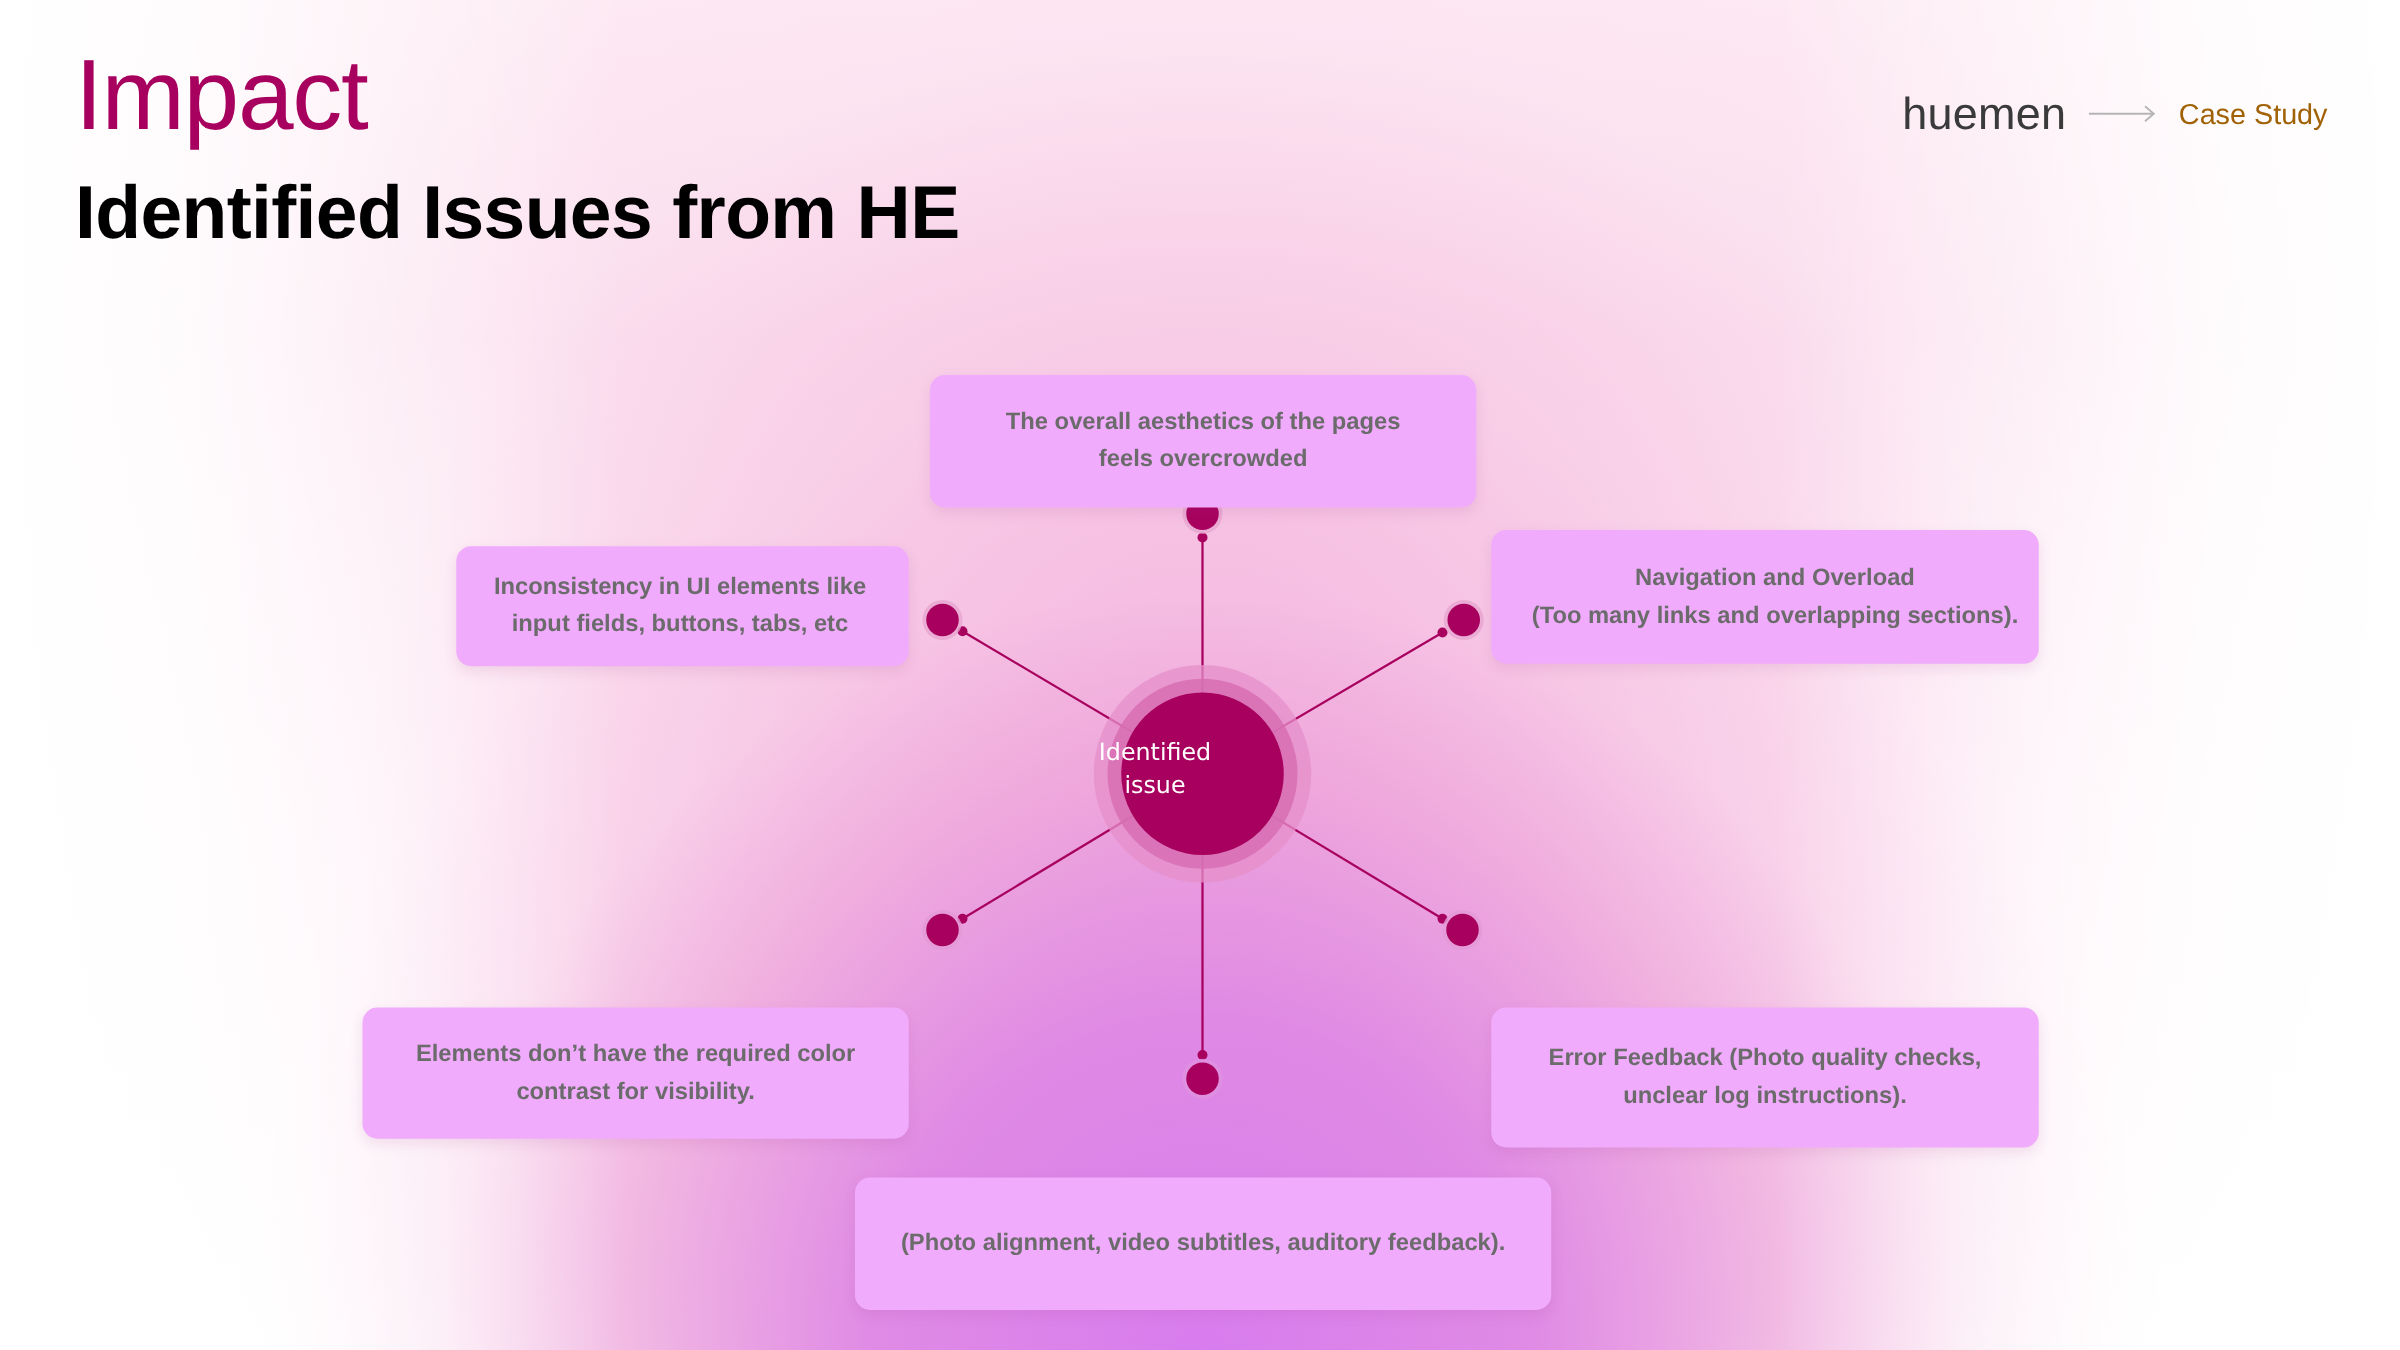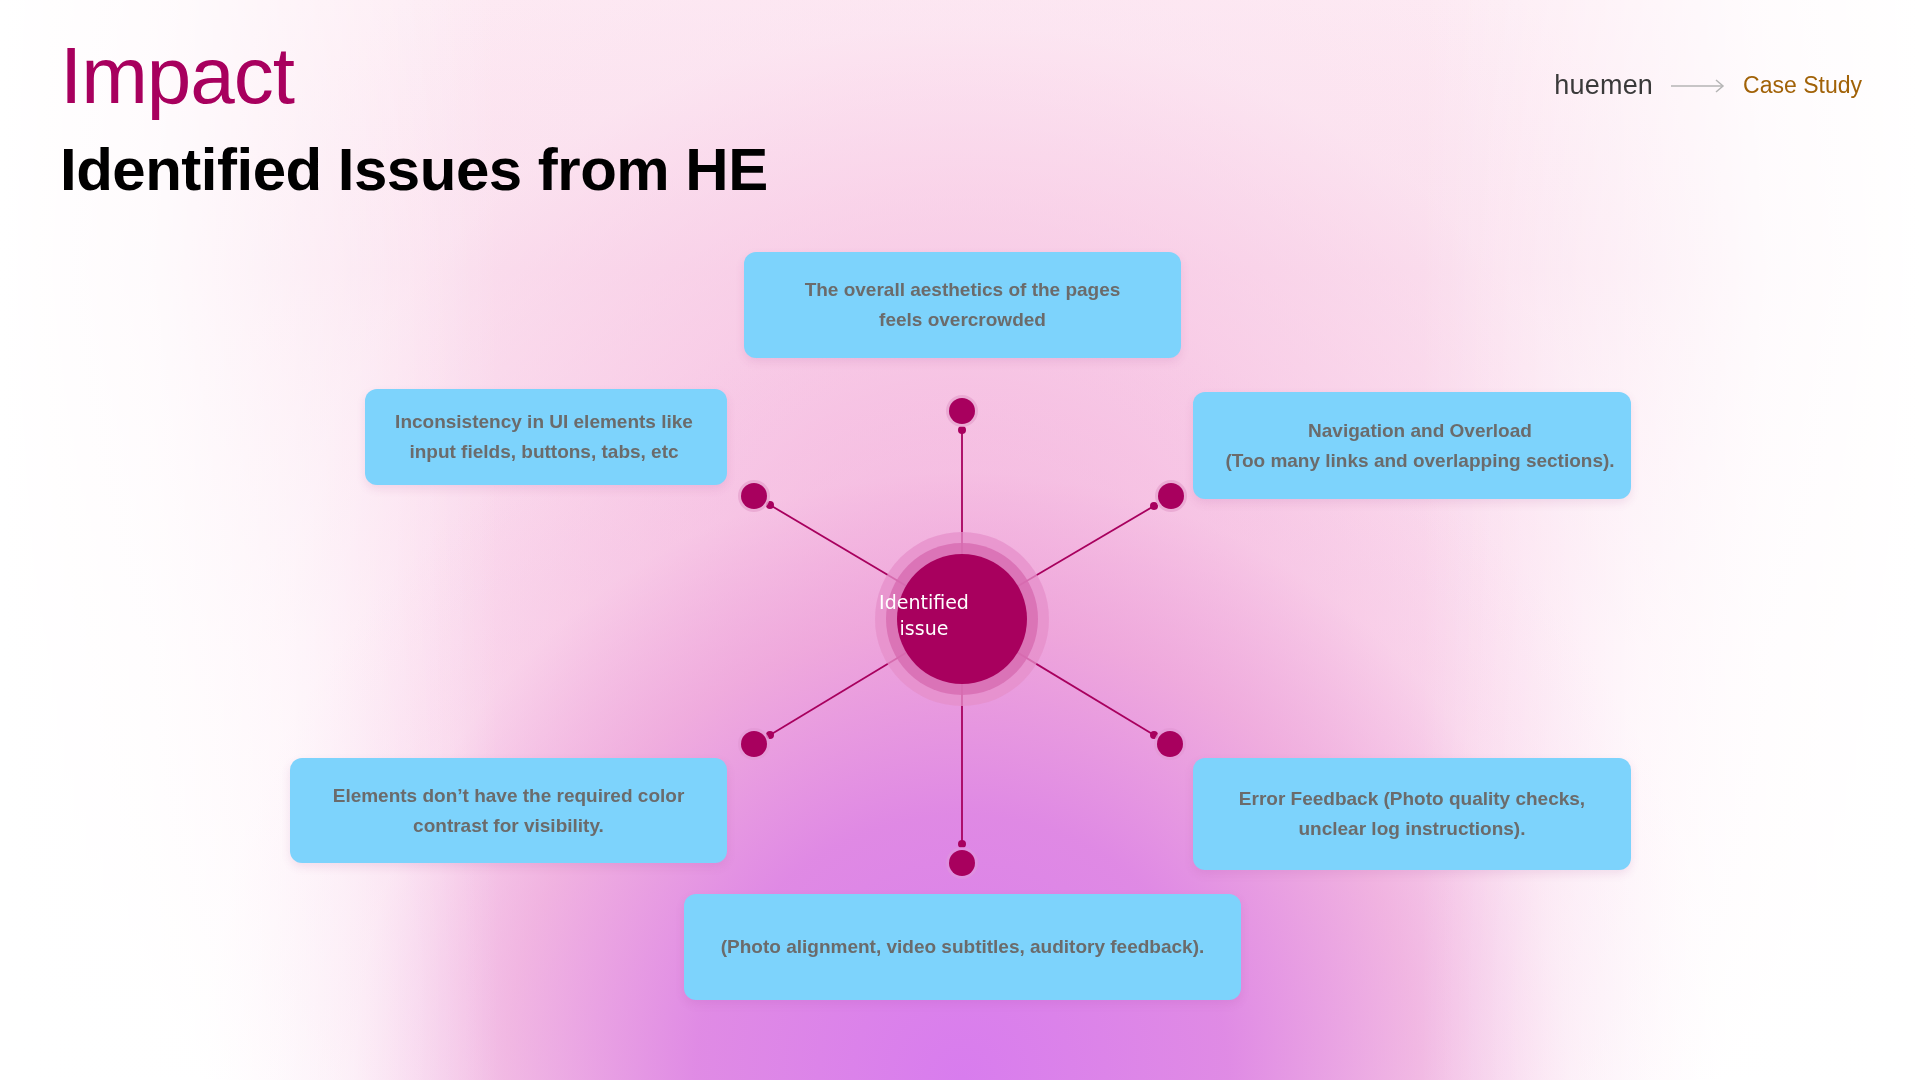--- a/index.html
+++ b/index.html
@@ -29,32 +29,32 @@
     .title {
       position: absolute; left: 60px; top: 140px;
       font-size: 60px; color: #000000; font-weight: 700; letter-spacing: -0.5px;
       line-height: 1;
     }
     .brand {
       position: absolute; right: 58px; top: 70px;
       display: flex; align-items: center; gap: 12px;
       color: #2b2b2b;
     }
-    .brand .logo { font-size: 27px; font-weight: 400; letter-spacing: 0.2px; color: #3a3a3a; }
+    .brand .logo { font-size: 36px; font-weight: 400; letter-spacing: 0.2px; color: #3a3a3a; }
     .brand .arrow { width: 54px; height: 14px; display: block; margin: 0 6px; }
     .brand .crumb { font-size: 23px; color: #a16207; }
 
     svg.diagram { position: absolute; left: 0; top: 0; width: 1920px; height: 1080px; }
 
     .card {
-      position: absolute; background: #7dd3fc; border-radius: 12px;
+      position: absolute; background: #f0abfc; border-radius: 12px;
       box-shadow: 0 4px 10px rgba(160, 60, 130, 0.12);
       display: flex; align-items: center; justify-content: center; text-align: center;
       color: #6b6b6b; font-size: 19px; font-weight: 700; line-height: 30px;
-      box-sizing: border-box; padding: 0 20px;
+      box-sizing: border-box; padding: 0 20px; margin-top: 48px;
     }
     .card span { display: block; white-space: nowrap; }
 
     .hub-label {
       position: absolute; left: 844px; top: 589px; width: 160px; text-align: center;
       color: #ffffff; font-family: "DejaVu Sans", sans-serif; font-size: 19px; font-weight: 400;
       line-height: 26px;
     }
     .hub-label span { display: block; }
   </style>
@@ -130,21 +130,21 @@
   </div>
 </div>
 
 <div class="card" style="left:365px; top:389px; width:362px; height:96px;padding-left:16px;">
   <div>
     <span>Inconsistency in UI elements like</span>
     <span>input fields, buttons, tabs, etc</span>
   </div>
 </div>
 
-<div class="card" style="left:1193px; top:392px; width:438px; height:107px;padding-left:36px;">
+<div class="card" style="left:1193px; top:376px; width:438px; height:107px;padding-left:36px;">
   <div>
     <span>Navigation and Overload</span>
     <span>(Too many links and overlapping sections).</span>
   </div>
 </div>
 
 <div class="card" style="left:290px; top:758px; width:437px; height:105px;">
   <div>
     <span>Elements don’t have the required color</span>
     <span>contrast for visibility.</span>

